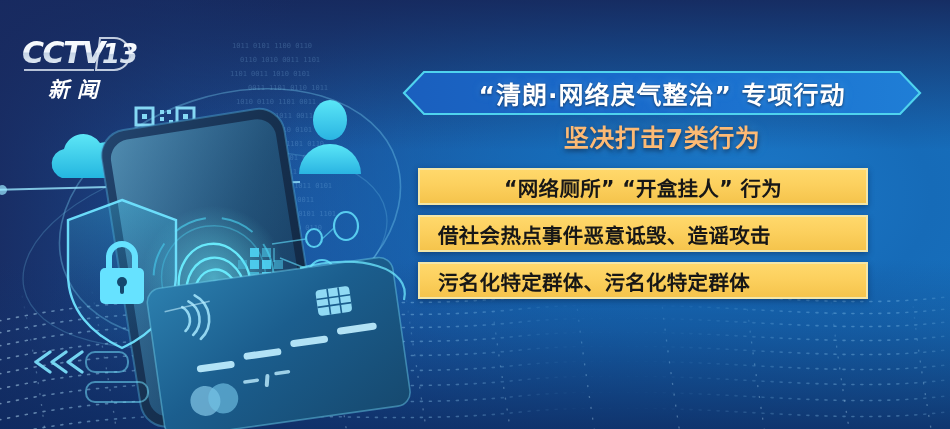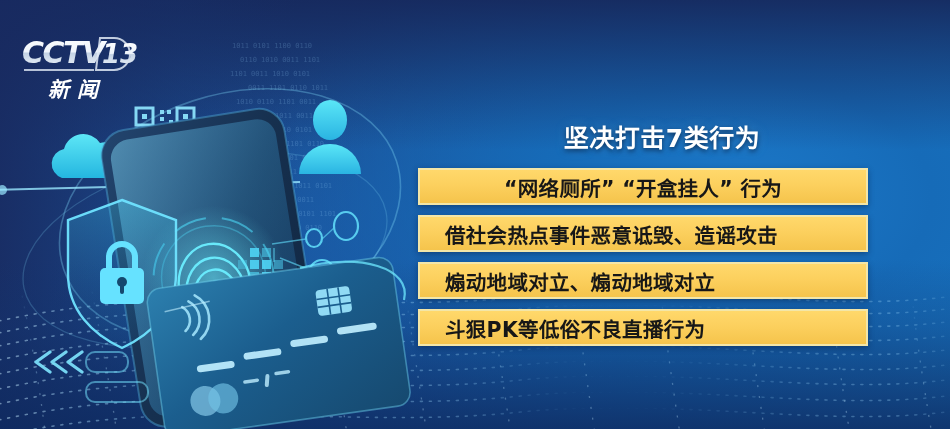--- a/index.html
+++ b/index.html
@@ -86,40 +86,40 @@
     white-space: nowrap;
     text-shadow: 0 1px 3px rgba(4,26,60,0.75), 0 0 10px rgba(120,205,255,0.35);
     font-family: "DejaVu Sans", "Liberation Sans", sans-serif;
   }
 
   .subtitle {
     position: absolute; left: 402px; top: 118px; width: 520px;
     text-align: center;
     font-size: 25px;
     font-weight: bold;
-    color: #ffffff;
+    color: #fdba74;
     letter-spacing: .5px;
     white-space: nowrap;
     text-shadow: 0 2px 5px rgba(4,26,60,0.8), 0 0 12px rgba(120,205,255,0.3);
     font-family: "DejaVu Sans", "Liberation Sans", sans-serif;
   }
 
   
   .bars {
     position: absolute; left: 418px; top: 168px; width: 450px;
     display: flex; flex-direction: column; gap: 10px;
   }
   .bar {
     position: relative;
     height: 37px;
     background: linear-gradient(180deg, #ffd86b 0%, #fcd05e 45%, #f5c44c 100%);
     border: 2px solid #f3e6a8;
     box-sizing: border-box;
     display: flex; align-items: center;
-    padding-left: 25px;
+    padding-left: 18px;
     box-shadow: 0 2px 6px rgba(6,28,66,0.45);
   }
   .bar-text {
     font-size: 20.5px;
     font-weight: bold;
     color: #171717;
     letter-spacing: .3px;
     white-space: nowrap;
     font-family: "DejaVu Sans", "Liberation Sans", sans-serif;
   }
@@ -412,31 +412,43 @@
       </defs>
       <text x="4" y="33" font-family="DejaVu Sans, Liberation Sans, sans-serif" font-size="30" font-weight="bold" fill="url(#cctvSilver)" letter-spacing="-1.5">CCTV</text>
       <path d="M82,8 L96,8 A14,14 0 0 1 96,40 L78,40 Z" fill="none" stroke="#dfe9f5" stroke-width="2" opacity=".85"></path>
       <text x="84" y="33" font-family="DejaVu Sans, Liberation Sans, sans-serif" font-size="26" font-weight="bold" fill="url(#cctvSilver)">13</text>
       <line x1="6" y1="40" x2="76" y2="40" stroke="#dfe9f5" stroke-width="2" opacity=".8"></line>
       <text x="30" y="67" font-family="DejaVu Sans, Liberation Sans, sans-serif" font-size="21" font-weight="bold" fill="#ffffff" letter-spacing="8">新闻</text>
     </svg>
   </div>
 
 
+  <div class="banner-wrap">
+    <div class="banner-shape">
+      <svg viewBox="0 0 520 46" preserveAspectRatio="none" aria-hidden="true">
+        <defs>
+          <linearGradient id="bnFill" x1="0" y1="0" x2="1" y2="0">
+            <stop offset="0%" stop-color="#1a5fbe"></stop>
+            <stop offset="45%" stop-color="#1a6bcb"></stop>
+            <stop offset="100%" stop-color="#1f7ed6"></stop>
+          </linearGradient>
+        </defs>
+        <path d="M22,2 H498 L518,23 L498,44 H22 L2,23 Z" fill="url(#bnFill)" stroke="#4fd3ee" stroke-width="2.2"></path>
+      </svg>
+    </div>
+    <div class="banner-text">“清朗·网络戾气整治” 专项行动</div>
+  </div>
 
   <div class="subtitle">坚决打击7类行为</div>
 
   <div class="bars">
     <div class="bar centered">
       <span class="bar-text">“网络厕所” “开盒挂人” 行为</span>
     </div>
     <div class="bar">
       <span class="bar-text">借社会热点事件恶意诋毁、造谣攻击</span>
     </div>
     <div class="bar">
-      <span class="bar-text">煽动地域对立、煽动地域对立</span>
+      <span class="bar-text">污名化特定群体、污名化特定群体</span>
     </div>
-    <div class="bar">
-      <span class="bar-text">斗狠PK等低俗不良直播行为</span>
-    </div>
   </div>
 
 </div>
 
 </body></html>

